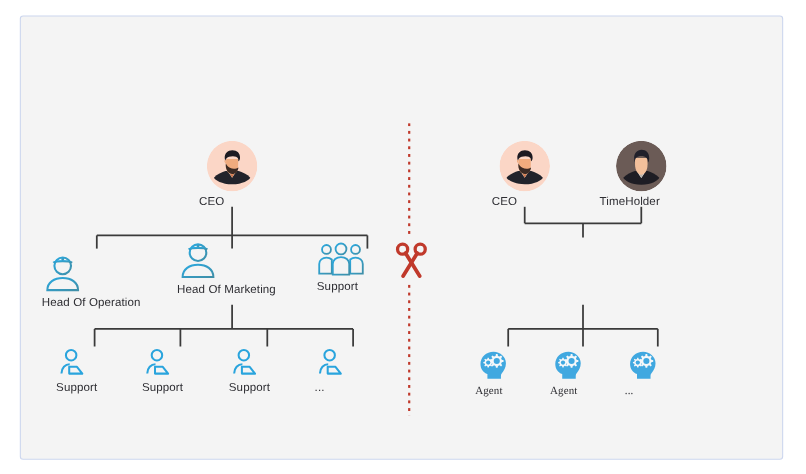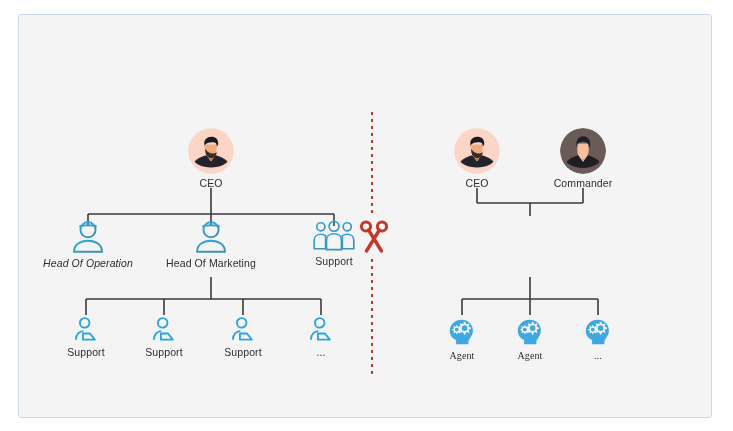--- a/index.html
+++ b/index.html
@@ -28,21 +28,21 @@
     box-sizing: border-box;
   }
   .canvas {
     position: absolute;
     left: 0; top: 0;
     width: 733px;
     height: 431px;
   }
   .node {
     position: absolute;
-    text-align: center;
+    text-align: left;
     white-space: nowrap;
   }
   .node .label {
     font-size: 10.5px;
     color: #2e2e33;
     line-height: 13px;
     letter-spacing: 0.1px;
   }
   .node .label.small {
     font-size: 10px;
@@ -143,21 +143,21 @@
         <path d="M23 33.5 L21 30.2 L23 29.2 L25 30.2 Z" fill="#c7724a"></path>
         <path d="M17.5 22 C17.5 27.5 19.8 30.6 23 30.6 C26.2 30.6 28.5 27.5 28.5 22 L28.5 16.5 L17.5 16.5 Z" fill="#f0ab7e"></path>
         <path d="M17.3 20.5 C16.6 26 19.4 30.2 23.2 30.2 C26.5 30.2 28.4 27.4 28.8 24.2 C27 25.6 23.6 26 21 24.6 C19.4 23.8 18 22.3 17.3 20.5 Z" fill="#3b2a24"></path>
         <path d="M16.3 15.8 C16 11.6 19 8.7 23.2 8.7 C27.6 8.7 30.4 11.4 30.2 15.6 C30.1 17.4 29.4 18.2 28.7 18.6 C28.9 16.6 28.2 15.2 26.6 14.6 C24 13.6 19.4 14.2 17.6 16.3 C17 17 16.9 17.8 17 18.6 C16.7 18 16.4 17 16.3 15.8 Z" fill="#1d1a21"></path>
         <path d="M16.9 17.2 C16.2 17.2 15.8 18.1 16.1 19.1 C16.4 20.1 17.1 20.6 17.6 20.3 Z" fill="#f0ab7e"></path>
       </svg>
     </div>
     <div class="label">CEO</div>
   </div>
 
-  <div class="node" style="left:38px; top:218px; width:100px;font-style:italic;">
+  <div class="node" style="left:38px; top:230px; width:100px;">
     <span class="icon-wrap">
       <svg viewBox="0 0 42 40" width="38" height="36" xmlns="http://www.w3.org/2000/svg">
         <defs>
           <linearGradient id="lgA" x1="0" y1="0" x2="1" y2="1">
             <stop offset="0" stop-color="#2aa9e0"></stop>
             <stop offset="1" stop-color="#3f8fa8"></stop>
           </linearGradient>
         </defs>
         <g fill="none" stroke="url(#lgA)" stroke-width="2.1">
           <circle cx="21" cy="13" r="8.4"></circle>
@@ -285,21 +285,21 @@
     <div class="avatar">
       <svg viewBox="0 0 46 46" width="46" height="46" xmlns="http://www.w3.org/2000/svg">
         <circle cx="23" cy="23" r="23" fill="#6b5b56"></circle>
         <path d="M23 40 C13.5 40 7.5 35.8 6.6 33.6 C9.2 30.4 14.2 28.4 17.2 27.4 L28.8 27.4 C31.8 28.4 36.8 30.4 39.4 33.6 C38.5 35.8 32.5 40 23 40 Z" fill="#1e1d24"></path>
         <path d="M20.4 24.8 L25.6 24.8 L25.6 30 L23 33.8 L20.4 30 Z" fill="#f5f2ef"></path>
         <path d="M23 33.8 L21.2 30.4 L23 29.4 L24.8 30.4 Z" fill="#b9b2ab"></path>
         <path d="M17.3 21.4 C17.3 27.2 19.8 30.8 23 30.8 C26.2 30.8 28.7 27.2 28.7 21.4 L28.7 15.6 L17.3 15.6 Z" fill="#f3c09b"></path>
         <path d="M16.5 16.4 C16.2 11.4 19.2 8.2 23.2 8.2 C27.4 8.2 30.4 11.2 30.2 16.2 C30.1 18.4 29.6 19.4 29.0 19.8 C29.0 18 28.6 16.4 27.6 15.4 C25.4 13.2 20.2 13.4 18.2 15.6 C17.4 16.5 17.1 18 17.1 19.8 C16.8 19.2 16.6 17.8 16.5 16.4 Z" fill="#20202a"></path>
       </svg>
     </div>
-    <div class="label">Commander</div>
+    <div class="label">TimeHolder</div>
   </div>
 
 
   <div class="node" style="left:432px; top:314px; width:60px;">
     <span class="icon-wrap">
       <svg viewBox="0 0 40 38" width="34" height="32" xmlns="http://www.w3.org/2000/svg">
         <path d="M13 36 L13 31 C8.5 29.2 5.5 25.2 5.5 20 C5.5 12.6 11.8 6.8 19.6 6.8 C27 6.8 33 12.4 33 19.4 C33 23.8 30.9 27.4 28.8 29.8 C28 30.7 27.6 31.6 27.6 32.8 L27.6 36 Z" fill="#40a8e0"></path>
         <g fill="#f4f7f9">
           <path d="M22.2 9.4 L24.0 9.4 L24.4 11.4 L26.1 12.1 L27.7 10.9 L29.0 12.2 L27.8 13.8 L28.5 15.5 L30.5 15.9 L30.5 17.7 L28.5 18.1 L27.8 19.8 L29.0 21.4 L27.7 22.7 L26.1 21.5 L24.4 22.2 L24.0 24.2 L22.2 24.2 L21.8 22.2 L20.1 21.5 L18.5 22.7 L17.2 21.4 L18.4 19.8 L17.7 18.1 L15.7 17.7 L15.7 15.9 L17.7 15.5 L18.4 13.8 L17.2 12.2 L18.5 10.9 L20.1 12.1 L21.8 11.4 Z"></path>
         </g>

